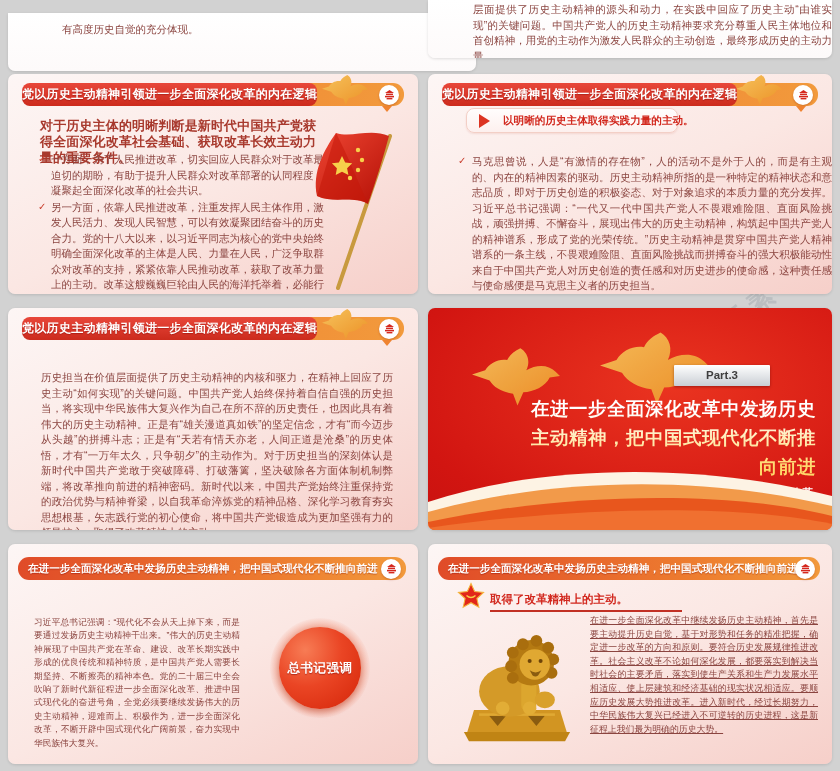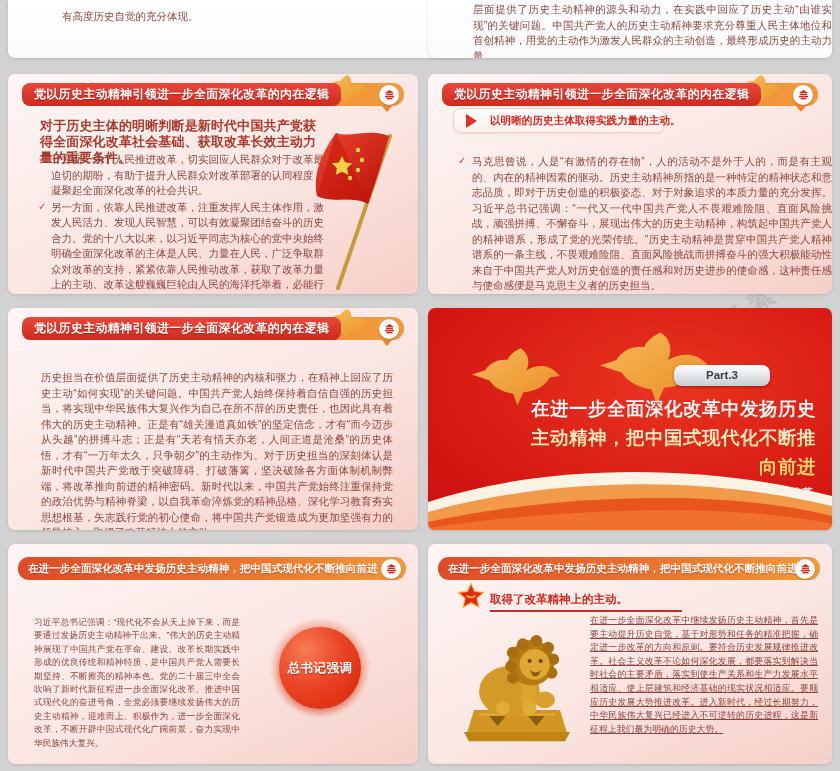--- a/index.html
+++ b/index.html
@@ -11,21 +11,21 @@
           background:linear-gradient(155deg,#fdf6f5 0%,#fbe7e3 52%,#f6cfc9 100%);
           box-shadow:0 1px 3px rgba(0,0,0,.12); }
   .card.partial { border-radius:0 0 7px 7px; background:linear-gradient(180deg,#ffffff 0%,#fdfafa 100%); }
 
   
   .tbar { position:absolute; left:14px; right:14px; top:9px; height:23px;
           background:linear-gradient(90deg,#ee7a2e 0%,#f29a3c 100%); border-radius:11px; }
   .tbar .tred { position:absolute; left:0; top:0; height:23px; line-height:23px;
           background:linear-gradient(180deg,#e8473a 0%,#cc2b1d 100%);
           border-radius:8px; color:#fff; font-weight:bold; font-size:12px;
-          padding:0 12px; white-space:nowrap; letter-spacing:.3px;
+          padding:0 0; white-space:nowrap; letter-spacing:.3px;
           text-shadow:0 1px 1px rgba(120,0,0,.4); }
   
   .tbar2 { position:absolute; left:10px; right:12px; top:13px; height:23px; line-height:23px;
           background:linear-gradient(90deg,#e04b28 0%,#ee7f30 70%,#f29a3c 100%);
           border-radius:11px; color:#fff; font-weight:bold; font-size:10.6px;
           padding:0 26px 0 10px; white-space:nowrap; letter-spacing:0;
           text-shadow:0 1px 1px rgba(120,0,0,.4); }
   .badge { position:absolute; right:5px; top:1.5px; width:20px; height:20px; border-radius:50%;
           background:#fff; box-shadow:0 1px 2px rgba(150,40,0,.35);
           display:flex; align-items:center; justify-content:center; }
@@ -38,36 +38,36 @@
   
   .btxt { color:#8b4540; font-size:10.5px; line-height:15.5px; text-align:justify; }
   .intro { position:absolute; left:32px; top:44px; width:276px; color:#a8392d; font-weight:bold;
            font-size:13px; line-height:16px; text-align:justify; }
   .bullets { position:absolute; left:30px; top:78px; width:286px; }
   .bullet { display:flex; margin-bottom:1px; }
   .bullet .chk { color:#c9402f; font-size:10px; width:13px; flex:none; padding-top:1px; }
 
   .flag-wrap { position:absolute; right:4px; top:52px; width:128px; height:166px; }
 
-  .pointer-box { position:absolute; left:25px; top:34px; width:212px; height:25px;
+  .pointer-box { position:absolute; left:38px; top:34px; width:212px; height:25px;
           background:linear-gradient(180deg,#fffdfd,#fdf0ee); border:1px solid #f3cfc6; border-radius:8px;
           display:flex; align-items:center; box-shadow:0 1px 2px rgba(180,60,40,.12); }
   .pbars { width:22px; height:11px; margin-left:10px;
           background:linear-gradient(90deg,rgba(225,55,35,.12),rgba(225,55,35,.65)); border-radius:2px; }
   .ptri { width:0; height:0; border:7px solid transparent; border-left:11px solid #dc3422; margin-left:2px; }
   .pointer-box .ptxt { color:#d2281e; font-weight:bold; font-size:10.6px; margin-left:6px; white-space:nowrap; }
 
   .para5 { position:absolute; left:33px; top:62px; width:352px; }
   .para4 { position:absolute; left:30px; top:80px; width:374px; }
   .para4 .chk { color:#c9402f; font-size:10px; width:14px; flex:none; padding-top:1px; }
 
   
   .cover { background:radial-gradient(120% 120% at 60% 35%, #ea3420 0%, #d21511 55%, #b80c0c 100%); }
   .cover .part-pill { position:absolute; right:62px; top:57px; width:96px; height:21px; line-height:21px;
-          border-radius:8px; background:linear-gradient(180deg,#ffffff 0%,#c9ced4 100%);
+          border-radius:1px; background:linear-gradient(180deg,#ffffff 0%,#c9ced4 100%);
           color:#3f3f3f; font-weight:bold; font-size:11.5px; text-align:center;
           box-shadow:0 1px 3px rgba(80,0,0,.45); }
   .cover .ctitle { position:absolute; right:16px; top:86px; width:300px; text-align:right;
           font-size:18.5px; font-weight:bold; line-height:29px; letter-spacing:.5px;
           color:#ffe9b2;
           background:linear-gradient(180deg,#ffffff 20%,#ffd86a 85%);
           -webkit-background-clip:text; background-clip:text; -webkit-text-fill-color:transparent;
           text-shadow:none; }
   .cover .csub { position:absolute; right:18px; top:178px; width:300px; text-align:right;
           color:#ffffff; font-weight:bold; font-size:10.5px; letter-spacing:1px; }
@@ -124,21 +124,21 @@
     </g>
   </defs>
 </svg>
 
 <div class="page">
 
   <div class="wm" style="left:268px;top:332px">氢元素</div>
   <div class="wm" style="left:692px;top:300px">氢元素</div>
   <div class="wm" style="left:288px;top:690px">氢元素</div>
 
-  <div class="card partial" style="left:8px;top:0;width:468px;height:58px">
+  <div class="card partial" style="left:8px;top:13px;width:468px;height:58px">
     <div class="btxt ptl">有高度历史自觉的充分体现。</div>
   </div>
   <div class="card partial" style="left:428px;top:0;width:404px;height:58px">
     <div class="btxt ptr">层面提供了历史主动精神的源头和动力，在实践中回应了历史主动“由谁实现”的关键问题。中国共产党人的历史主动精神要求充分尊重人民主体地位和首创精神，用党的主动作为激发人民群众的主动创造，最终形成历史的主动力量。</div>
   </div>
 
   <div class="card" style="left:8px;top:74px;width:410px;height:220px">
     <div class="tbar">
       <svg class="dove-bar" viewBox="0 0 60 44">
           <use href="#dove" class="gold"></use>

